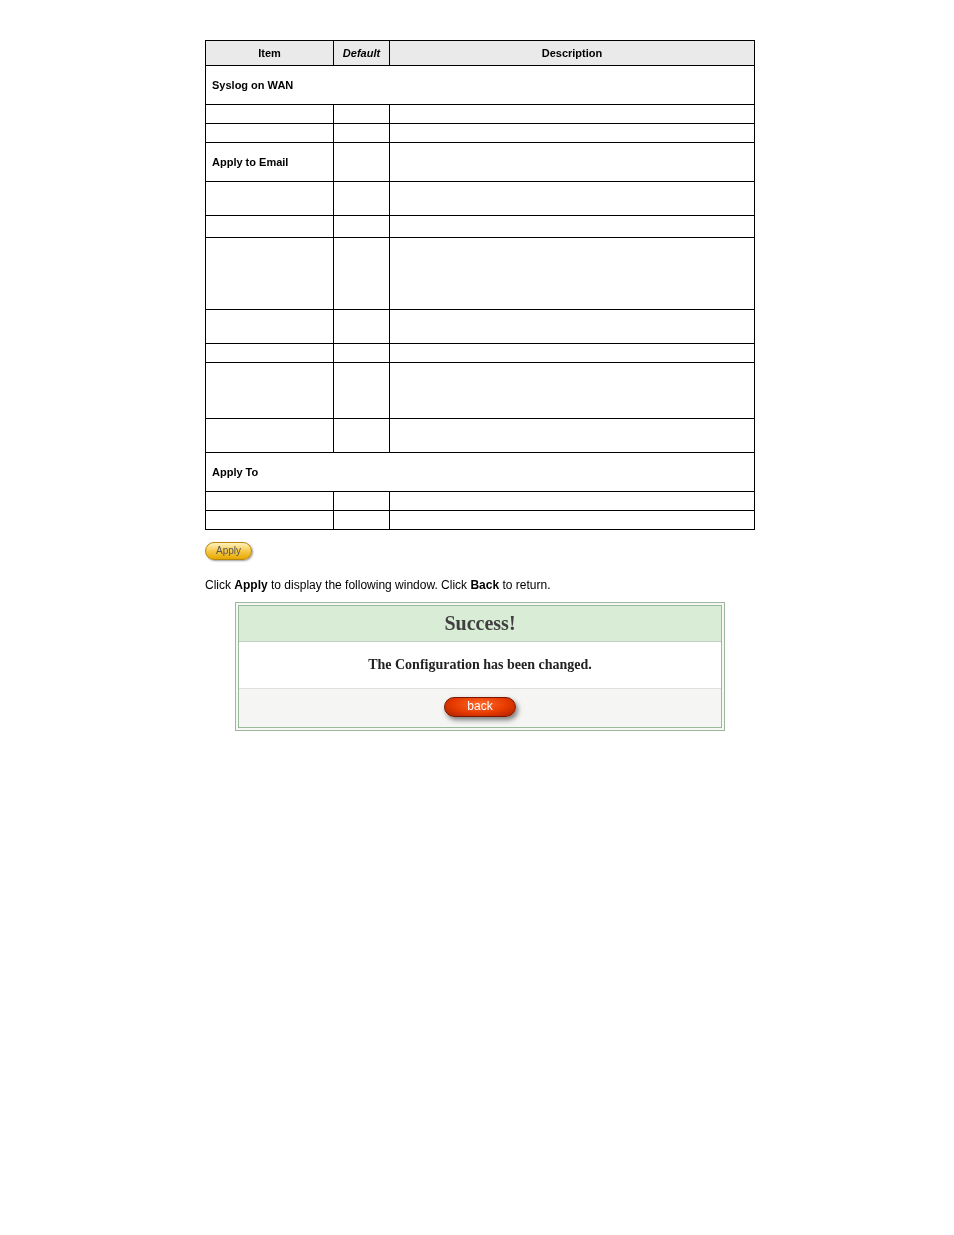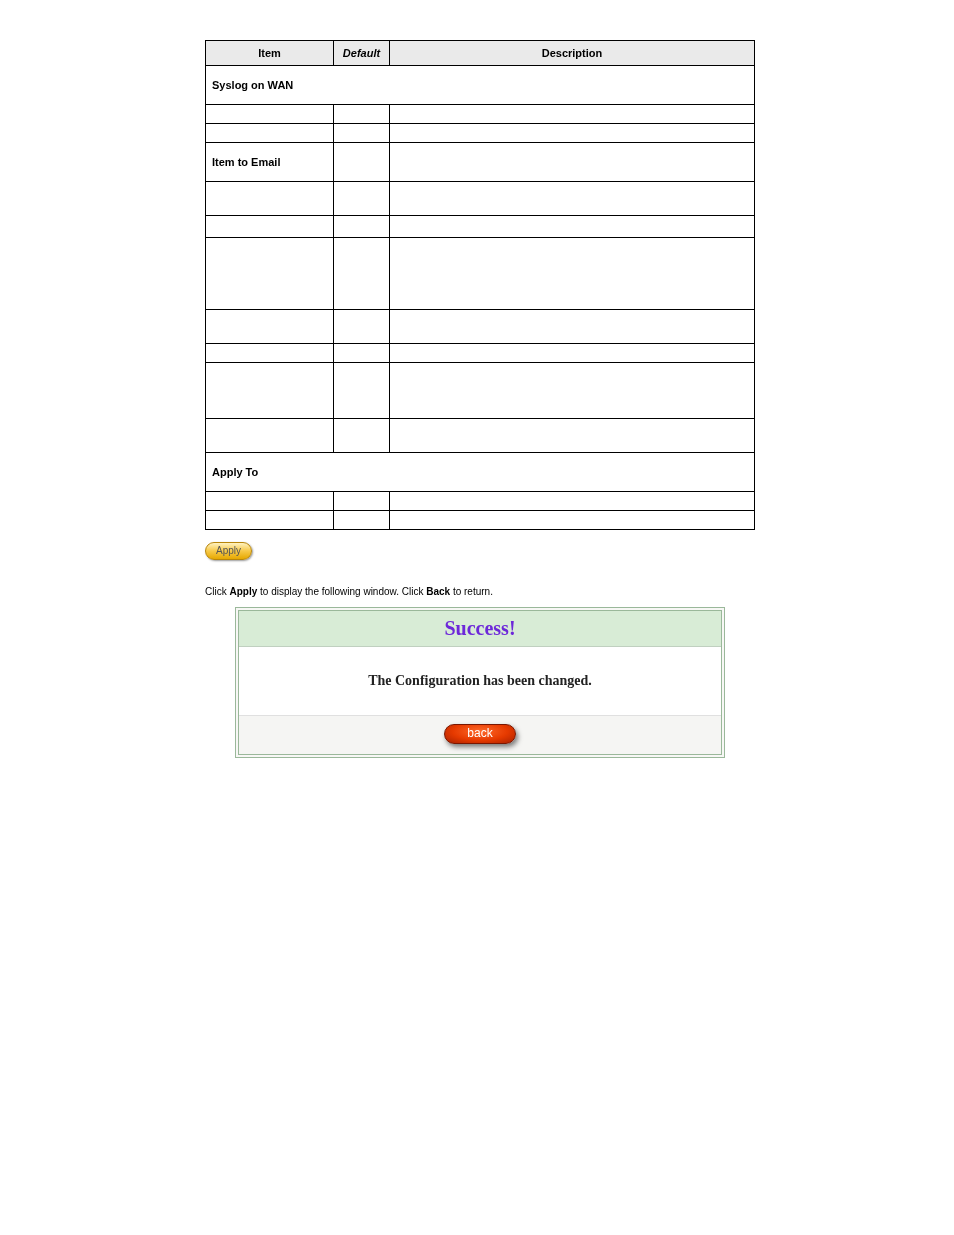--- a/index.html
+++ b/index.html
@@ -54,44 +54,44 @@
     display: inline-block;
     background: linear-gradient(#fff2c0, #f7c948, #e6a800);
     border: 1px solid #b8860b;
     border-radius: 9px;
     padding: 2px 10px 3px 10px;
     font-size: 10px;
     color: #555;
     box-shadow: 1px 1px 2px rgba(0,0,0,0.4);
   }
   .apply-back-line {
-    font-size: 10px;
-    margin: 20px 0 10px 0;
+    font-size: 12px;
+    margin: 12px 0 10px 0;
   }
   .apply-back-line b { font-weight: bold; }
   .success-outer {
     margin: 8px auto 0 auto;
     width: 490px;
     border: 4px double #9ab89a;
     background: #f7f7f5;
   }
   .success-header {
     background: #d8ecd6;
     text-align: center;
     padding: 6px 0;
     font-family: Georgia, "Times New Roman", serif;
     font-weight: bold;
     font-size: 20px;
-    color: #6d28d9;
+    color: #404040;
     border-bottom: 1px solid #c0d0c0;
   }
   .success-msg {
     background: #fff;
     text-align: center;
-    padding: 26px 0;
+    padding: 15px 0;
     font-family: Georgia, "Times New Roman", serif;
     font-weight: bold;
     font-size: 14px;
     color: #222;
     border-bottom: 1px solid #e0e0e0;
   }
   .success-back-row {
     text-align: center;
     padding: 8px 0 10px 0;
     background: #f5f5f3;
@@ -148,21 +148,21 @@
             <td class="center"></td>
             <td></td>
           </tr>
         <tr>
             <td>&nbsp;</td>
             <td class="center"></td>
             <td></td>
           </tr>
 
         <tr class="section">
-          <td>Item to Email</td>
+          <td>Apply to Email</td>
             <td class="center"></td>
             <td></td>
         </tr>
 
         <tr>
             <td style="height:34px;">&nbsp;</td>
             <td class="center"></td>
             <td></td>
           </tr>
         <tr>

